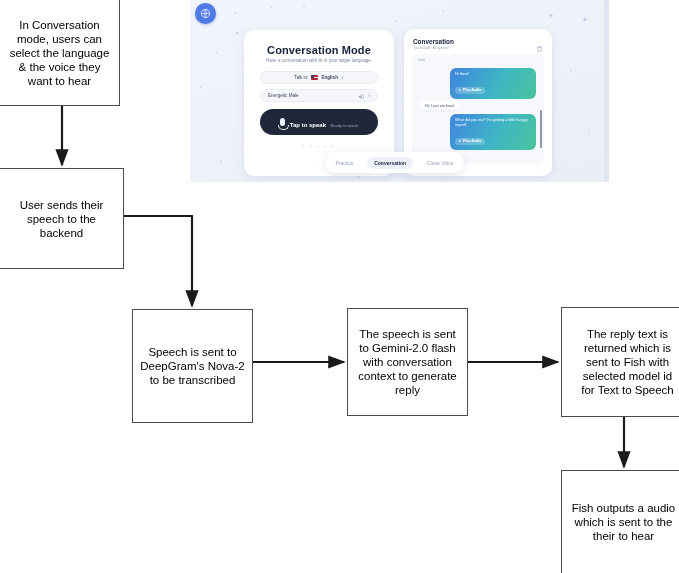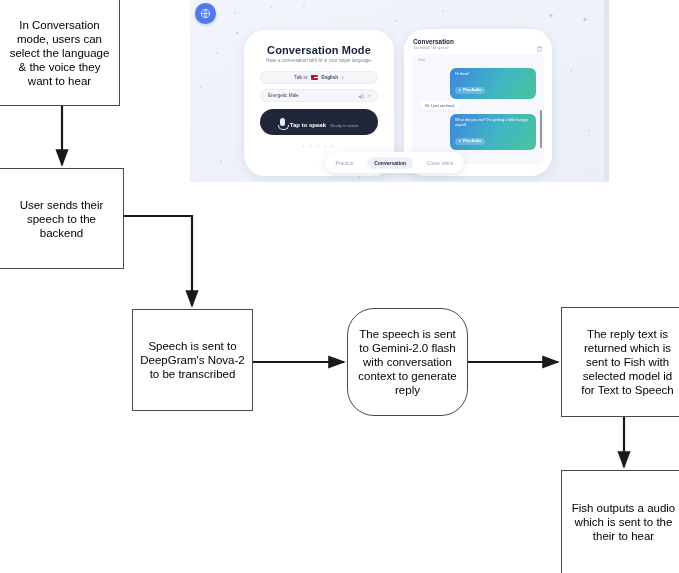--- a/index.html
+++ b/index.html
@@ -35,22 +35,22 @@
     font-size: 11.5px;
     line-height: 14px;
     color: #000;
     padding: 4px 6px;
     z-index: 3;
   }
   .flow-box span { display: block; }
 
   #box-conversation-mode { left: -1px;  top: -1px;  width: 121px; height: 107px; }
   #box-user-speech       { left: -1px;  top: 168px; width: 125px; height: 101px; }
-  #box-deepgram          { left: 132px; top: 309px; width: 121px; height: 102px; }
-  #box-gemini            { left: 347px; top: 308px; width: 121px; height: 108px; border-radius: 27px; }
+  #box-deepgram          { left: 132px; top: 309px; width: 121px; height: 114px; }
+  #box-gemini            { left: 347px; top: 308px; width: 121px; height: 108px; }
   #box-fish-tts          { left: 561px; top: 307px; width: 125px; height: 110px; }
   #box-fish-output       { left: 561px; top: 470px; width: 125px; height: 104px; }
 
   
   #box-conversation-mode .txt { width: 108px; }
   #box-user-speech .txt       { width: 112px; }
   #box-deepgram .txt          { width: 112px; }
   #box-gemini .txt            { width: 114px; }
   #box-fish-tts .txt          { width: 112px; margin-left: 8px; }
   #box-fish-output .txt       { width: 108px; }
@@ -96,21 +96,21 @@
     display: flex;
     align-items: center;
     justify-content: center;
     box-shadow: 0 1px 3px rgba(60,90,160,.35);
   }
   #app-logo svg { display: block; }
 
   .app-card {
     position: absolute;
     background: #ffffff;
-    border-radius: 21px;
+    border-radius: 10px;
     box-shadow: 0 2px 10px rgba(80,100,140,.13);
     text-decoration: underline;
   }
   #card-left  { left: 54px; top: 30px; width: 150px; height: 146px; }
   #card-right { left: 214px; top: 29px; width: 148px; height: 147px; }
 
   #conv-title {
     position: absolute;
     left: 0; right: 0; top: 14px;
     text-align: center;

